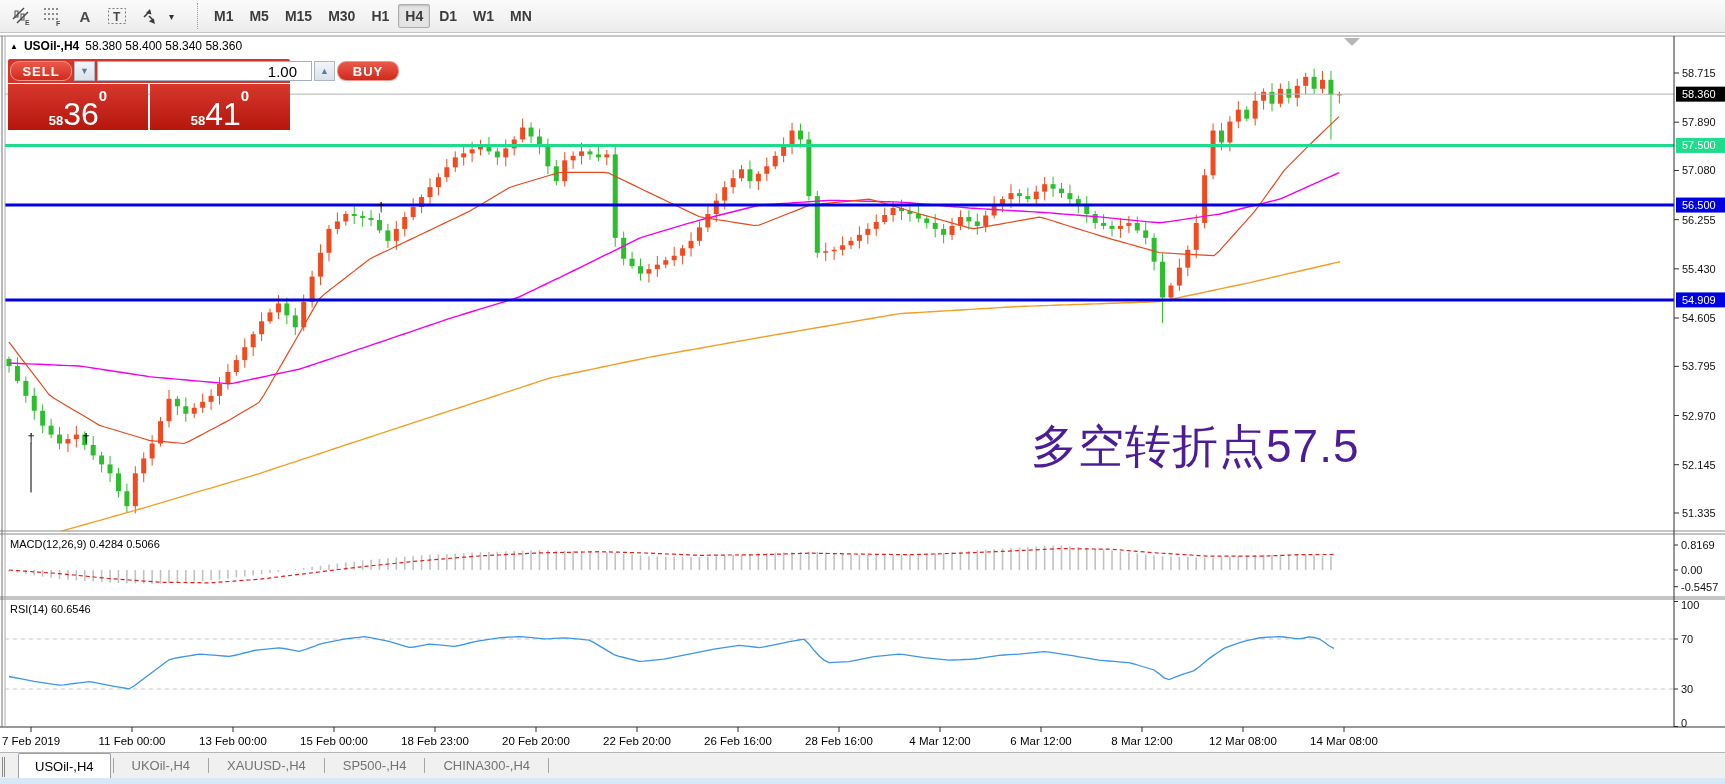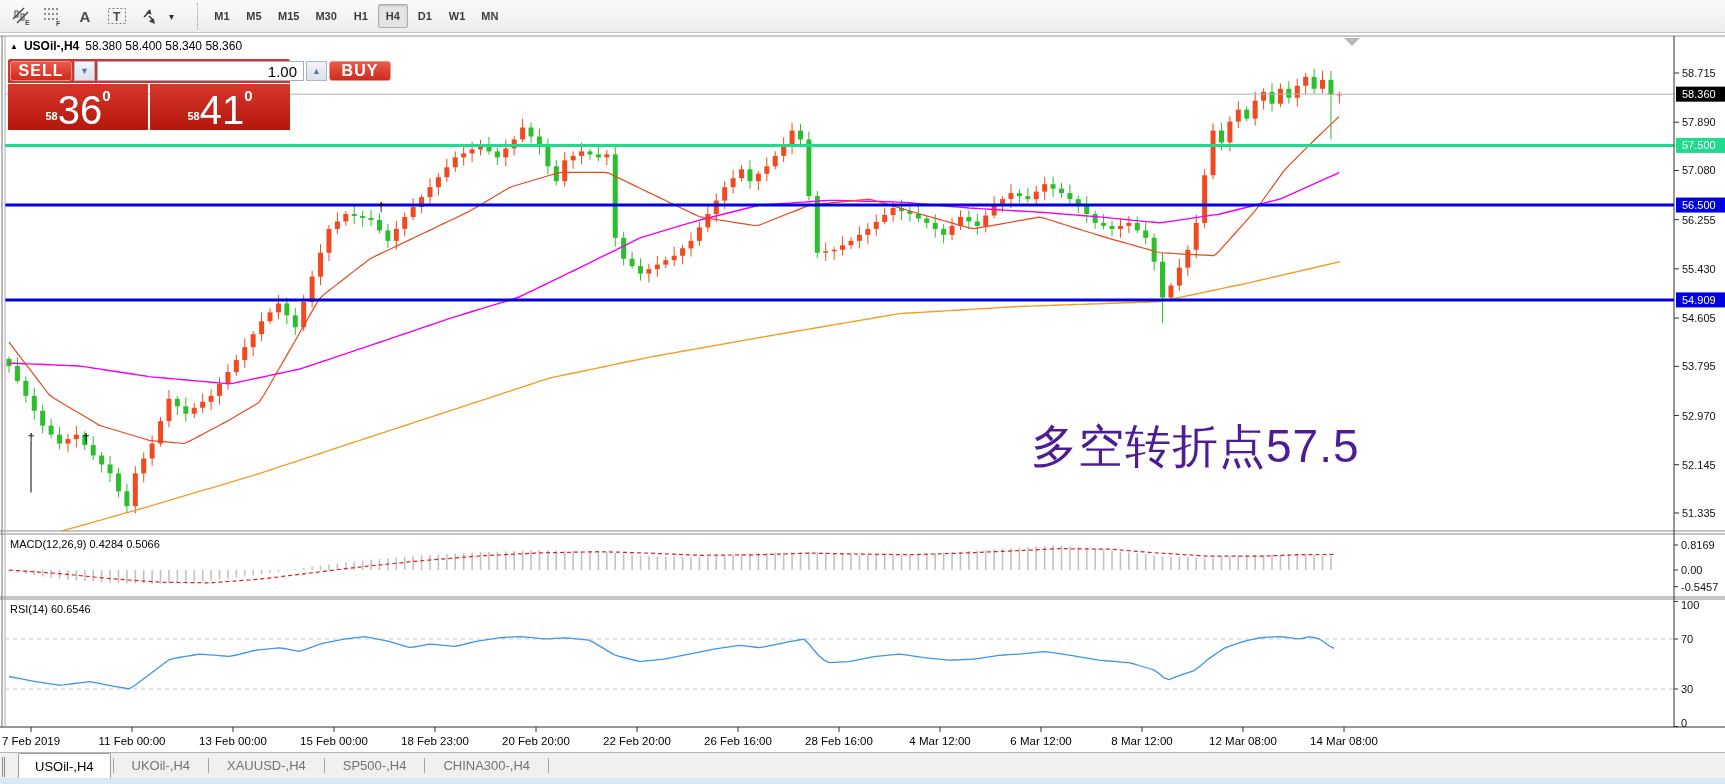--- a/index.html
+++ b/index.html
@@ -12,51 +12,51 @@
     background:linear-gradient(#fbfbfb,#ececec); border-bottom:1px solid #c6c6c6;
     display:flex; align-items:center; }
   .toolbtn { width:26px; height:26px; margin:0 3px; display:flex; align-items:center;
     justify-content:center; border:1px solid transparent; border-radius:2px; }
   .toolbtn:first-child { margin-left:8px; }
   .toolbtn svg { display:block; }
   .tool-letter { font-size:15px; font-weight:bold; color:#4a4a4a; }
   .dd-arrow { font-size:10px; color:#333; width:14px; }
   .tf-sep { width:1px; height:26px; border-left:1px dotted #9a9a9a; margin:0 8px 0 12px; }
   .tf { min-width:30px; height:24px; padding:0 6px; margin:14px 1px; display:flex;
-    align-items:center; justify-content:center; font-size:11px; font-weight:bold;
+    align-items:center; justify-content:center; font-size:14px; font-weight:bold;
     color:#3c3c3c; border:1px solid transparent; border-radius:2px; }
   .tf.active { background:#e4e4e4; border:1px solid #aeaeae;
     box-shadow:inset 0 1px 2px rgba(0,0,0,.18); }
 
   
   .chart-area { position:absolute; left:0; top:33px; width:1725px; height:719px; }
   #chart-svg { position:absolute; left:0; top:0; }
 
   .quote-title { position:absolute; left:10px; top:6px; font-size:12px; color:#000;
     display:flex; align-items:center; gap:6px; }
   .quote-title .tri { font-size:8px; }
   .quote-title .sym { font-weight:bold; }
 
   
   .trade-panel { position:absolute; left:8px; top:26px; width:282px; }
   .tp-row1 { height:24px; background:#d6342b; display:flex; align-items:center;
     padding:1px 2px; gap:2px; border-radius:2px 2px 0 0; }
   .tp-btn { flex:0 0 62px; height:20px; display:flex; align-items:center; justify-content:center;
-    color:#fff; font-size:16px; font-weight:bold; letter-spacing:1px;
-    background:linear-gradient(#ea5a4a,#cf2a1c); border:1px solid #f0978d; border-radius:3px; }
+    color:#fff; font-size:13px; font-weight:bold; letter-spacing:1px;
+    background:linear-gradient(#ea5a4a,#cf2a1c); border:1px solid #f0978d; border-radius:9px; }
   .tp-spin { flex:0 0 21px; height:20px; background:linear-gradient(#f2f5f8,#dbe2ea);
     border:1px solid #aab8c6; display:flex; align-items:center; justify-content:center;
     color:#5a7aa8; font-size:9px; }
   .tp-vol { flex:1; height:20px; background:#fff; border:1px solid #9fb0c0; color:#000;
-    font-size:15px; text-align:right; padding-right:6px; font-family:"Liberation Sans",sans-serif; }
+    font-size:15px; text-align:right; padding-right:14px; font-family:"Liberation Sans",sans-serif; }
   .tp-row2 { display:flex; gap:2px; margin-top:1px; height:46px; }
   .tp-price { flex:1; background:linear-gradient(#d7372b,#b5170d); display:flex;
     align-items:flex-end; justify-content:center; color:#fff; padding-bottom:3px; }
-  .bp-small { font-size:11px; font-weight:bold; line-height:1; margin-bottom:5px; }
-  .bp-big { font-size:40px; line-height:0.82; }
+  .bp-small { font-size:13px; font-weight:bold; line-height:1; }
+  .bp-big { font-size:32px; line-height:0.82; }
   .bp-sup { font-size:15px; font-weight:bold; line-height:1; align-self:flex-start;
     margin-top:4px; }
 
   
   .annotation { position:absolute; left:1031px; top:383px; font-size:46px;
     letter-spacing:1px; white-space:nowrap; }
 
   
   .tabbar { position:absolute; left:0; top:752px; width:1725px; height:26px;
     background:#f0f0f0; border-top:1px solid #b5b5b5; display:flex; align-items:flex-end; }

